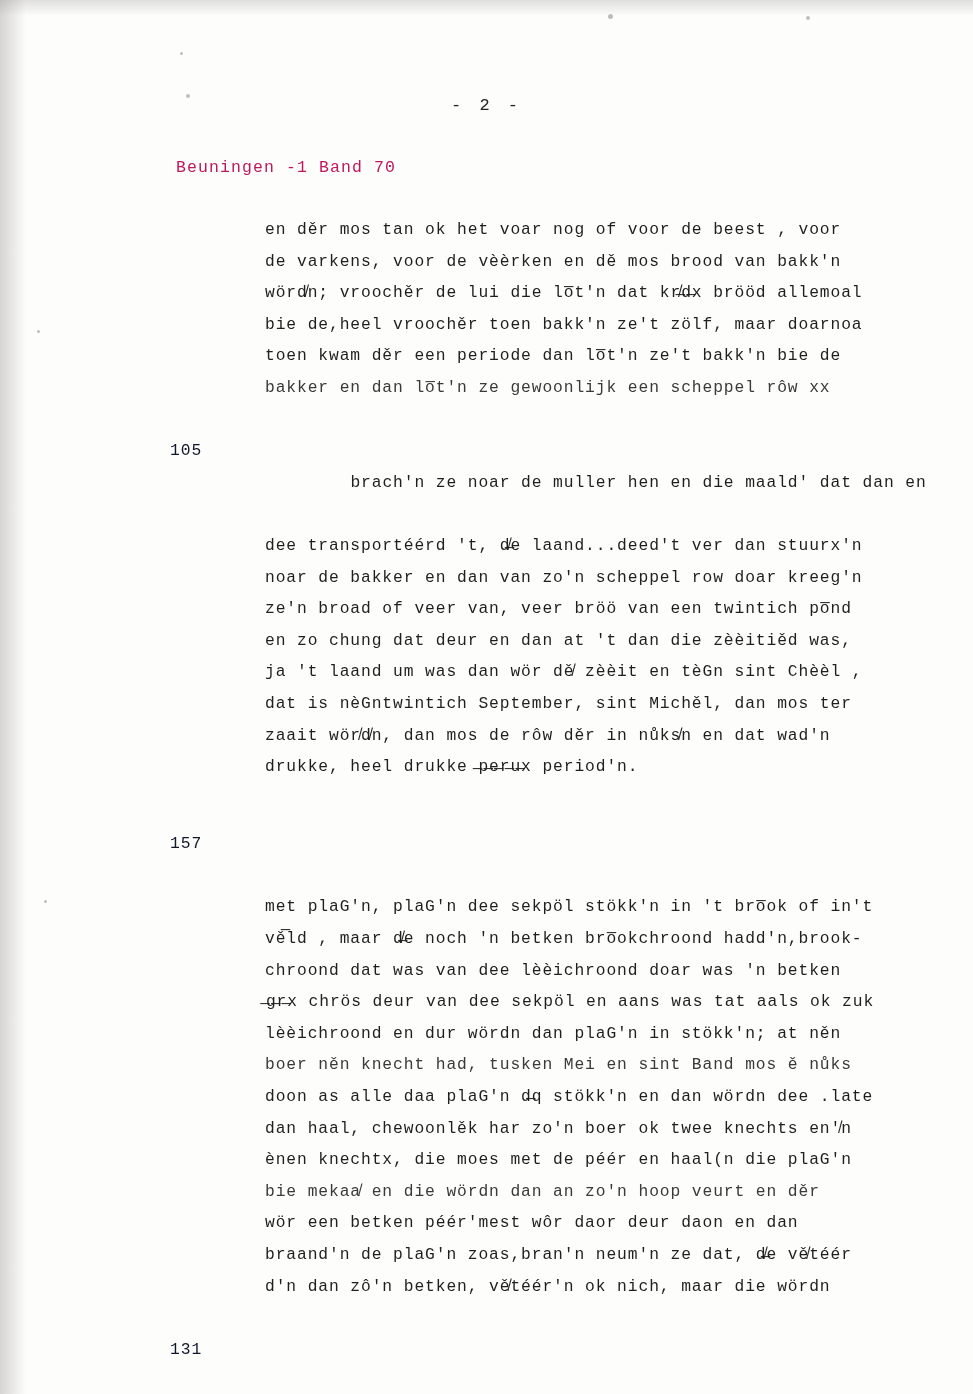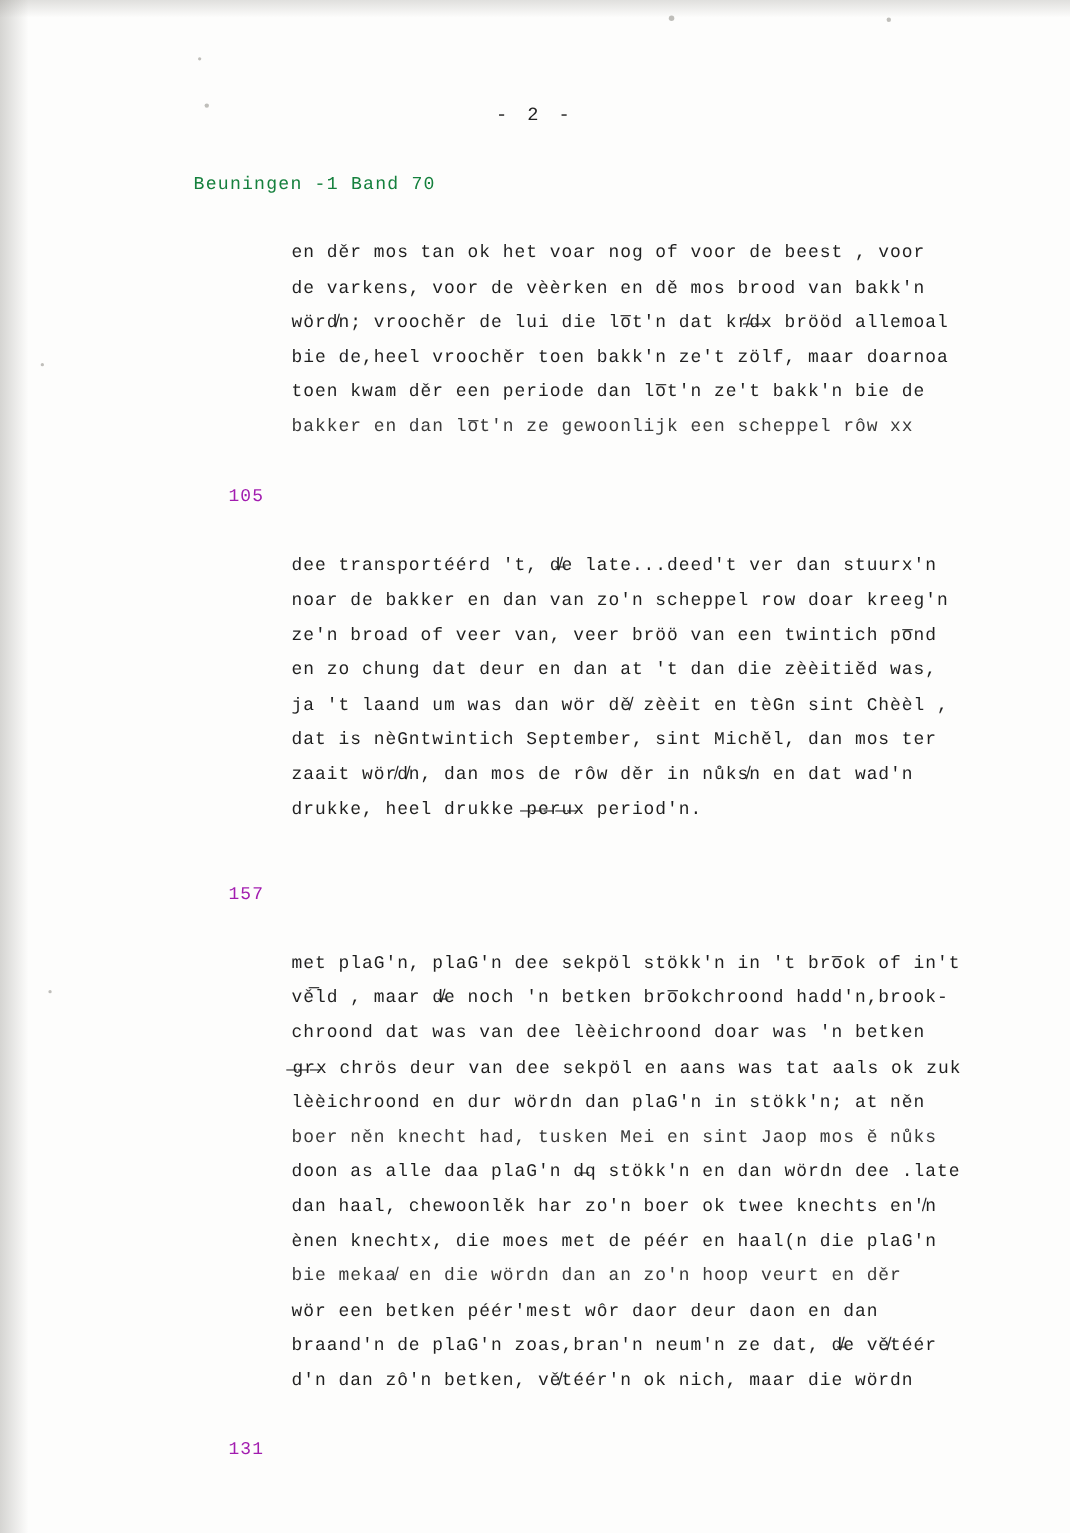--- a/index.html
+++ b/index.html
@@ -51,45 +51,45 @@
     font-size: 17px;
     letter-spacing: 4px;
     color: #222;
   }
   .archive-ref {
     position: absolute;
     top: 158px;
     left: 176px;
     font-size: 16.5px;
     letter-spacing: 1.1px;
-    color: #15803d;
+    color: #be185d;
   }
   .body-block {
     position: absolute;
     top: 214px;
     left: 265px;
     width: 720px;
   }
   .line {
     position: relative;
     font-size: 16.3px;
     line-height: 31.6px;
     letter-spacing: 0.9px;
     white-space: pre;
     color: #1f1f1f;
   }
   .line.lighter { color: #3a3a3a; }
   .marginal {
     position: absolute;
     left: -95px;
     width: 70px;
-    text-align: right;
+    text-align: left;
     font-size: 16.3px;
     letter-spacing: 1px;
-    color: #a21caf;
+    color: #0f172a;
   }
   .gap { height: 14px; }
 </style>
 </head>
 <body>
 
 <div class="page">
 
   <div class="edge-left"></div>
   <div class="edge-top"></div>
@@ -109,43 +109,44 @@
 
     <div>
       <div class="line"><span>en děr mos tan ok het voar nog of voor de beest , voor</span></div>
       <div class="line"><span>de varkens, voor de vèèrken en dě mos brood van bakk'n</span></div>
       <div class="line"><span>wörd̸n; vroochěr de lui die lo̅t'n dat kr̶̸d̶x brööd allemoal</span></div>
       <div class="line"><span>bie de,heel vroochěr toen bakk'n ze't zölf, maar doarnoa</span></div>
       <div class="line"><span>toen kwam děr een periode dan lo̅t'n ze't bakk'n bie de</span></div>
       <div class="line lighter"><span>bakker en dan lo̅t'n ze gewoonlijk een scheppel rôw xx</span></div>
       <div class="line">
         <span class="marginal">105</span>
+        <span>brach'n ze noar de muller hen en die maald' dat dan en</span>
       </div>
-      <div class="line"><span>dee transportéérd 't, d̶̸e late...deed't ver dan stuurx'n</span></div>
+      <div class="line"><span>dee transportéérd 't, d̶̸e laand...deed't ver dan stuurx'n</span></div>
       <div class="line"><span>noar de bakker en dan van zo'n scheppel row doar kreeg'n</span></div>
       <div class="line"><span>ze'n broad of veer van, veer bröö van een twintich po̅nd</span></div>
       <div class="line"><span>en zo chung dat deur en dan at 't dan die zèèitiěd was,</span></div>
       <div class="line"><span>ja 't laand um was dan wör dě̸ zèèit en tèGn sint Chèèl ,</span></div>
       <div class="line"><span>dat is nèGntwintich September, sint Michěl, dan mos ter</span></div>
       <div class="line"><span>zaait wör̸d̸n, dan mos de rôw děr in nůks̸n en dat wad'n</span></div>
       <div class="line"><span>drukke, heel drukke ̶p̶e̶r̶u̶x period'n.</span></div>
     </div>
 
     <div class="gap"></div>
 
     <div>
       <div class="line">
         <span class="marginal">157</span>
       </div>
       <div class="line"><span>met plaG'n, plaG'n dee sekpöl stökk'n in 't bro̅ok of in't</span></div>
       <div class="line"><span>vě̅ld , maar d̶̸e noch 'n betken bro̅okchroond hadd'n,brook-</span></div>
       <div class="line"><span>chroond dat was van dee lèèichroond doar was 'n betken</span></div>
       <div class="line"><span>̶g̶r̶x chrös deur van dee sekpöl en aans was tat aals ok zuk</span></div>
       <div class="line"><span>lèèichroond en dur wördn dan plaG'n in stökk'n; at něn</span></div>
-      <div class="line lighter"><span>boer něn knecht had, tusken Mei en sint Jaop mos ě nůks</span></div>
+      <div class="line lighter"><span>boer něn knecht had, tusken Mei en sint Band mos ě nůks</span></div>
       <div class="line"><span>doon as alle daa plaG'n d̶q stökk'n en dan wördn dee .late</span></div>
       <div class="line"><span>dan haal, chewoonlěk har zo'n boer ok twee knechts en'̸n</span></div>
       <div class="line"><span>ènen knechtx, die moes met de péér en haal(n die plaG'n</span></div>
       <div class="line lighter"><span>bie mekaa̸ en die wördn dan an zo'n hoop veurt en děr</span></div>
       <div class="line"><span>wör een betken péér'mest wôr daor deur daon en dan</span></div>
       <div class="line"><span>braand'n de plaG'n zoas,bran'n neum'n ze dat, d̶̸e vě̸téér</span></div>
       <div class="line"><span>d'n dan zô'n betken, vě̸téér'n ok nich, maar die wördn</span></div>
       <div class="line">
         <span class="marginal">131</span>
         

